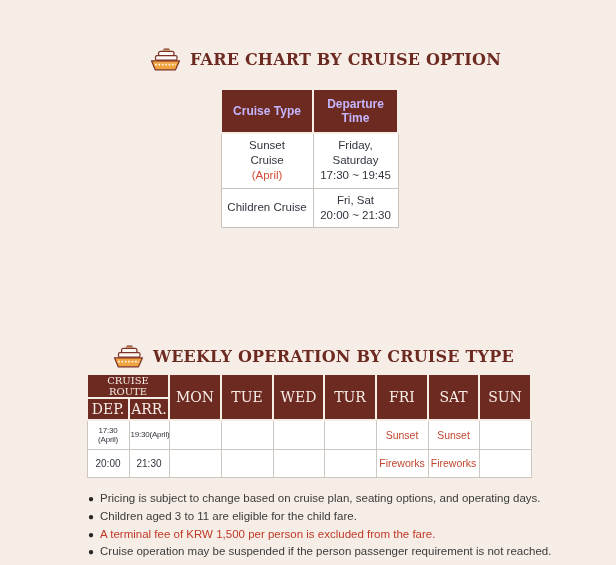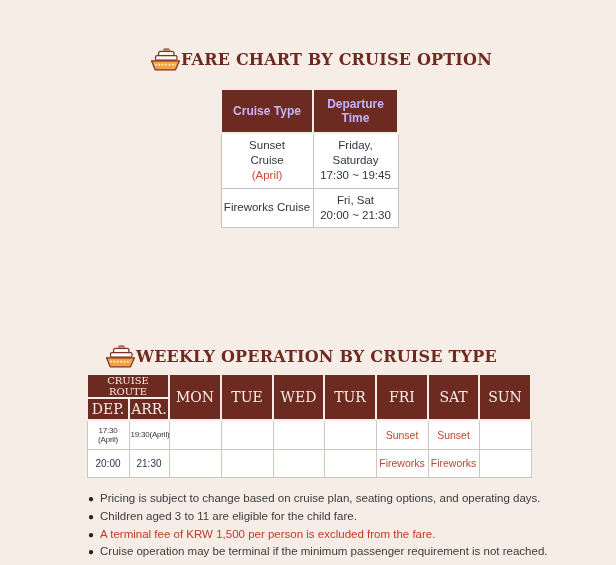--- a/index.html
+++ b/index.html
@@ -11,31 +11,32 @@
     background: #f6ede6;
     overflow: hidden;
     font-family: "Liberation Sans", sans-serif;
   }
 
   
   .section-title {
     position: absolute;
     display: flex;
     align-items: center;
+    gap: 9px;
   }
   .section-title .title-text {
     font-family: "DejaVu Serif", serif;
     font-weight: 700;
     font-size: 16px;
     letter-spacing: 0.2px;
     color: #6d2a21;
     white-space: nowrap;
   }
   .title-fare   { left: 150px; top: 48px; }
-  .title-weekly { left: 105px; top: 345px; align-items: center; }
+  .title-weekly { left: 113px; top: 345px; align-items: center; }
   .ship-icon { width: 31px; height: 23px; flex: 0 0 auto; }
 
   
   table { border-collapse: collapse; table-layout: fixed; }
   .fare-table {
     position: absolute;
     left: 220px; top: 88px;
     width: 177px;
   }
   .fare-table th {
@@ -148,21 +149,21 @@
           <div>Cruise</div>
           <div class="accent-red">(April)</div>
         </td>
         <td>
           <div>Friday, Saturday</div>
           <div>17:30 ~ 19:45</div>
         </td>
       </tr>
       <tr class="fare-row-2">
         <td>
-          <div>Fireworks Cruise</div>
+          <div>Children Cruise</div>
         </td>
         <td>
           <div>Fri, Sat</div>
           <div>20:00 ~ 21:30</div>
         </td>
       </tr>
     </tbody>
   </table>
 
   <div class="section-title title-weekly">
@@ -239,21 +240,21 @@
     <div class="note">
       <span class="dot">●</span>
       <span class="txt">Children aged 3 to 11 are eligible for the child fare.</span>
     </div>
     <div class="note red">
       <span class="dot">●</span>
       <span class="txt">A terminal fee of KRW 1,500 per person is excluded from the fare.</span>
     </div>
     <div class="note">
       <span class="dot">●</span>
-      <span class="txt">Cruise operation may be terminal if the minimum passenger requirement is not reached.</span>
+      <span class="txt">Cruise operation may be suspended if the person passenger requirement is not reached.</span>
     </div>
     <div class="note cont">
       <span class="dot">●</span>
       <span class="txt">In such cases, we will contact you individually.</span>
     </div>
   </div>
 
 </div>
 
 </body></html>

